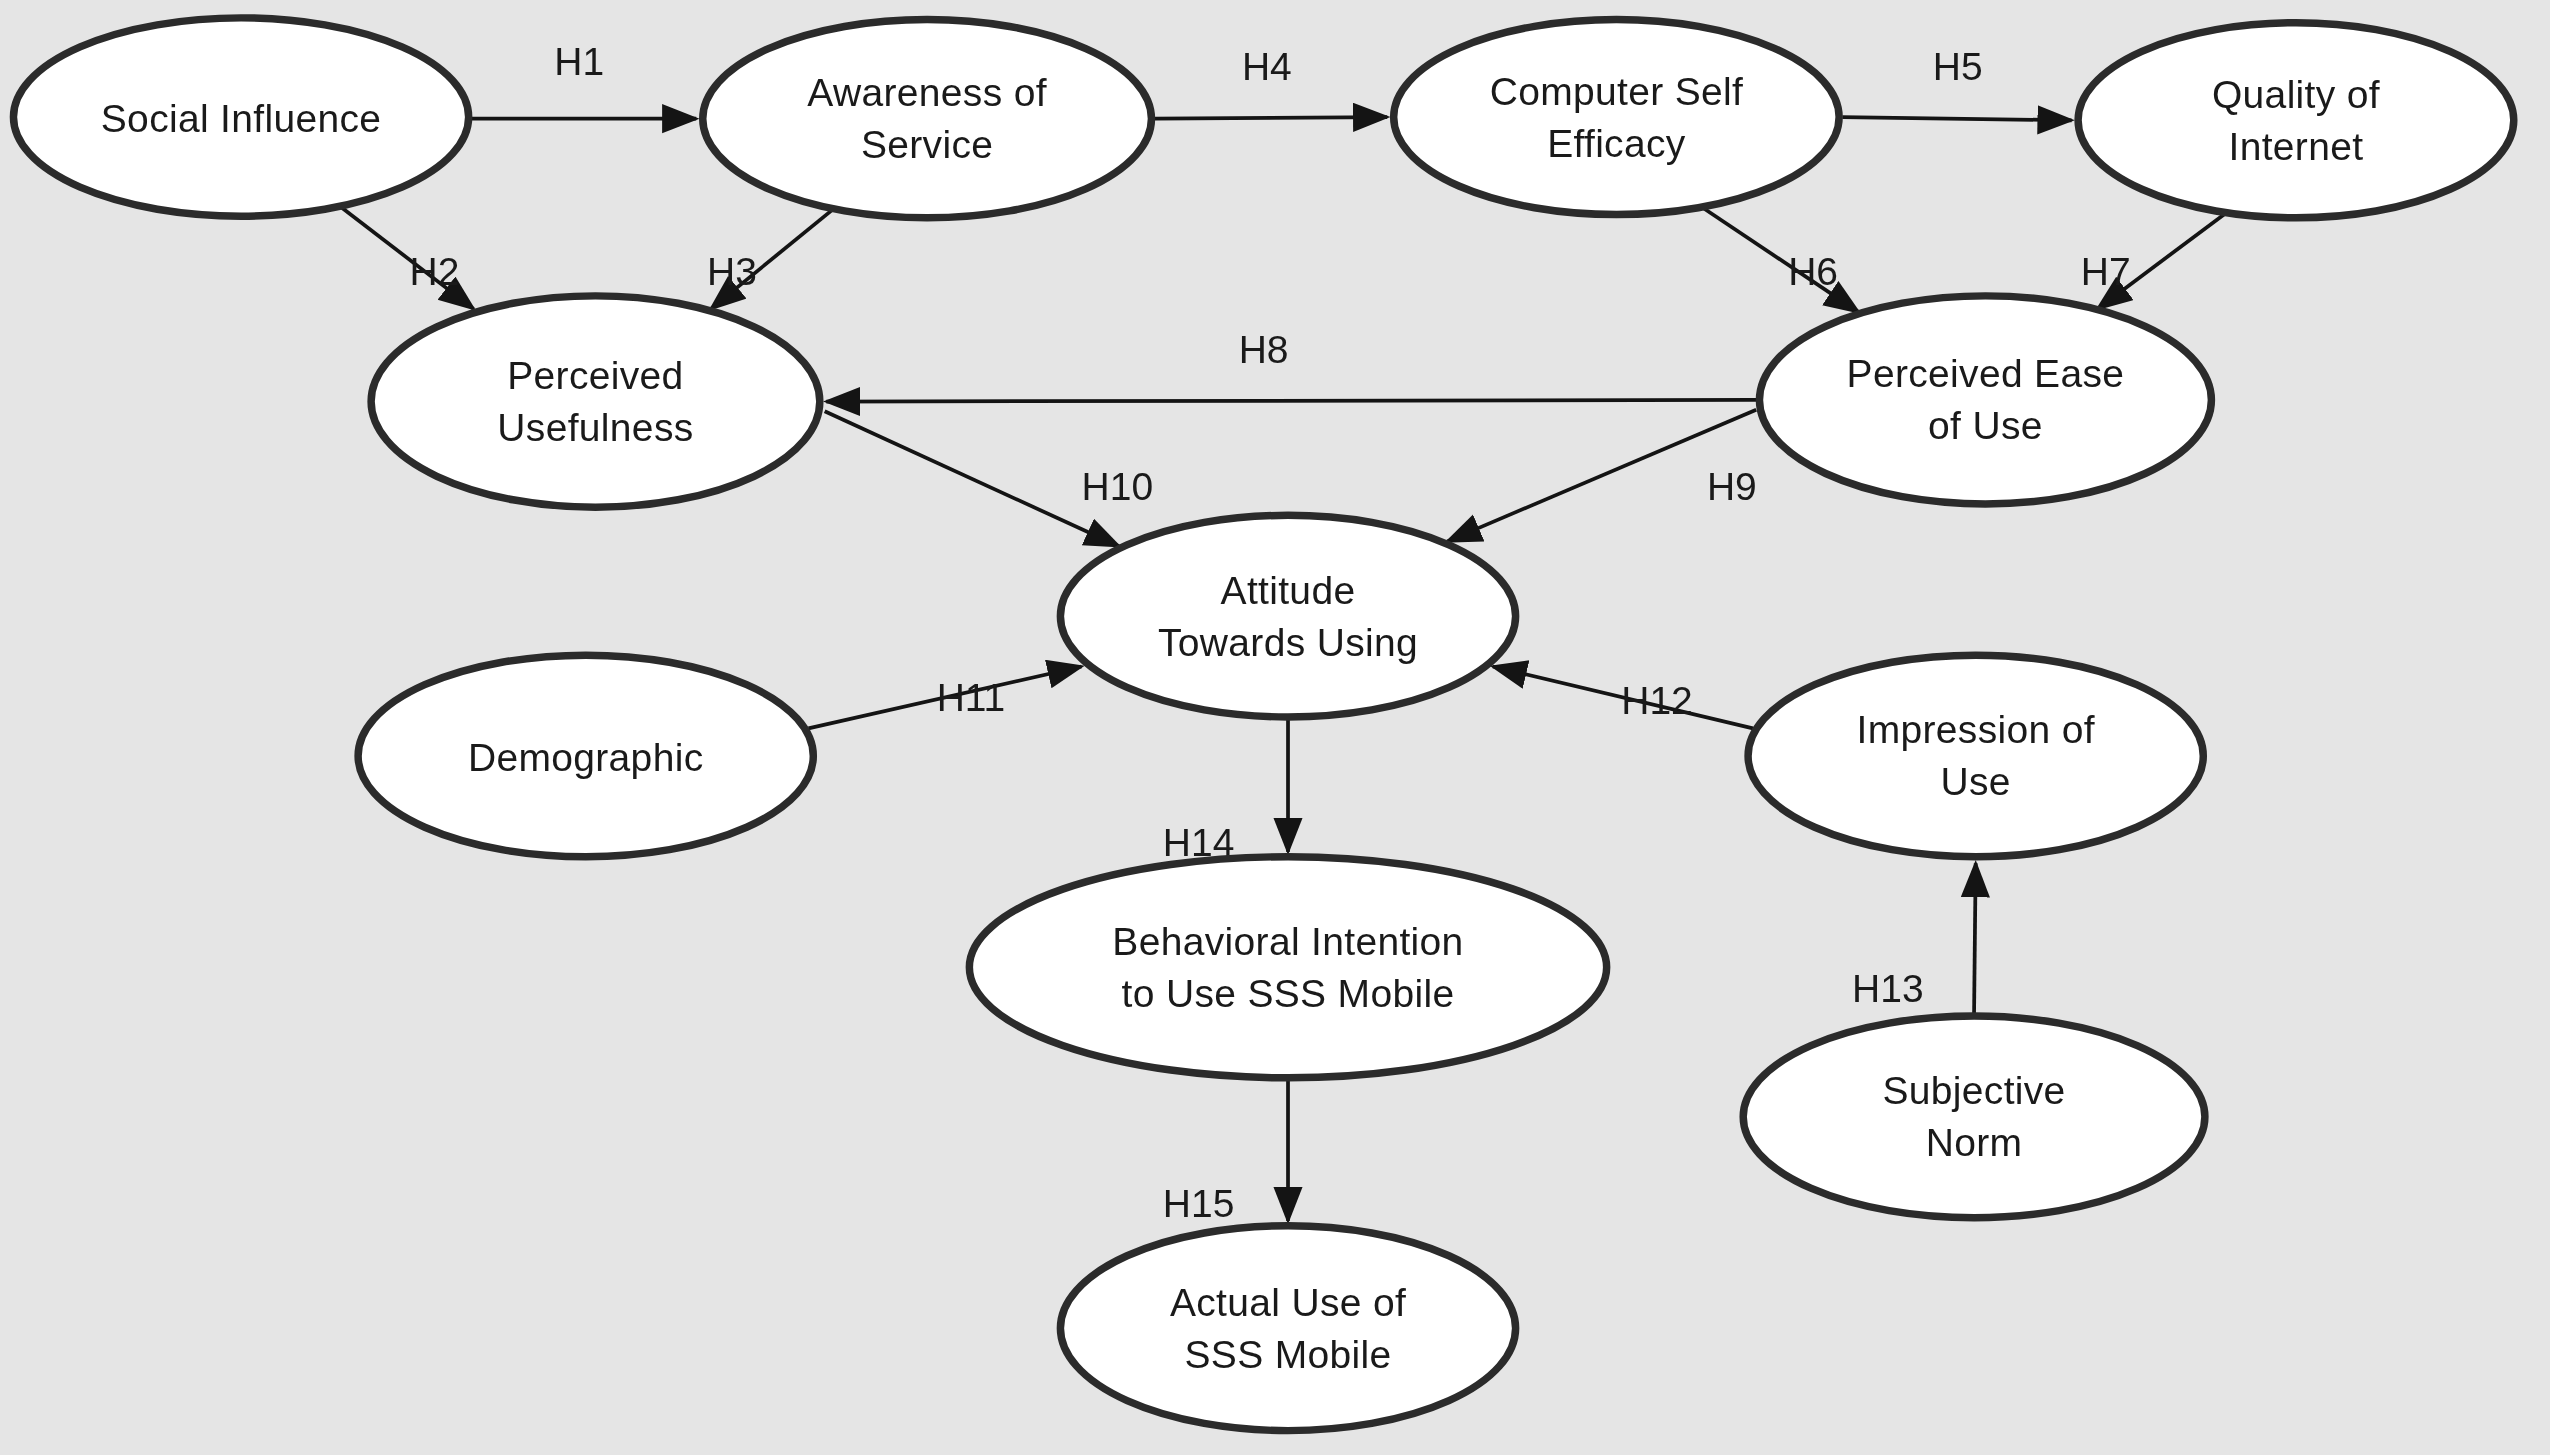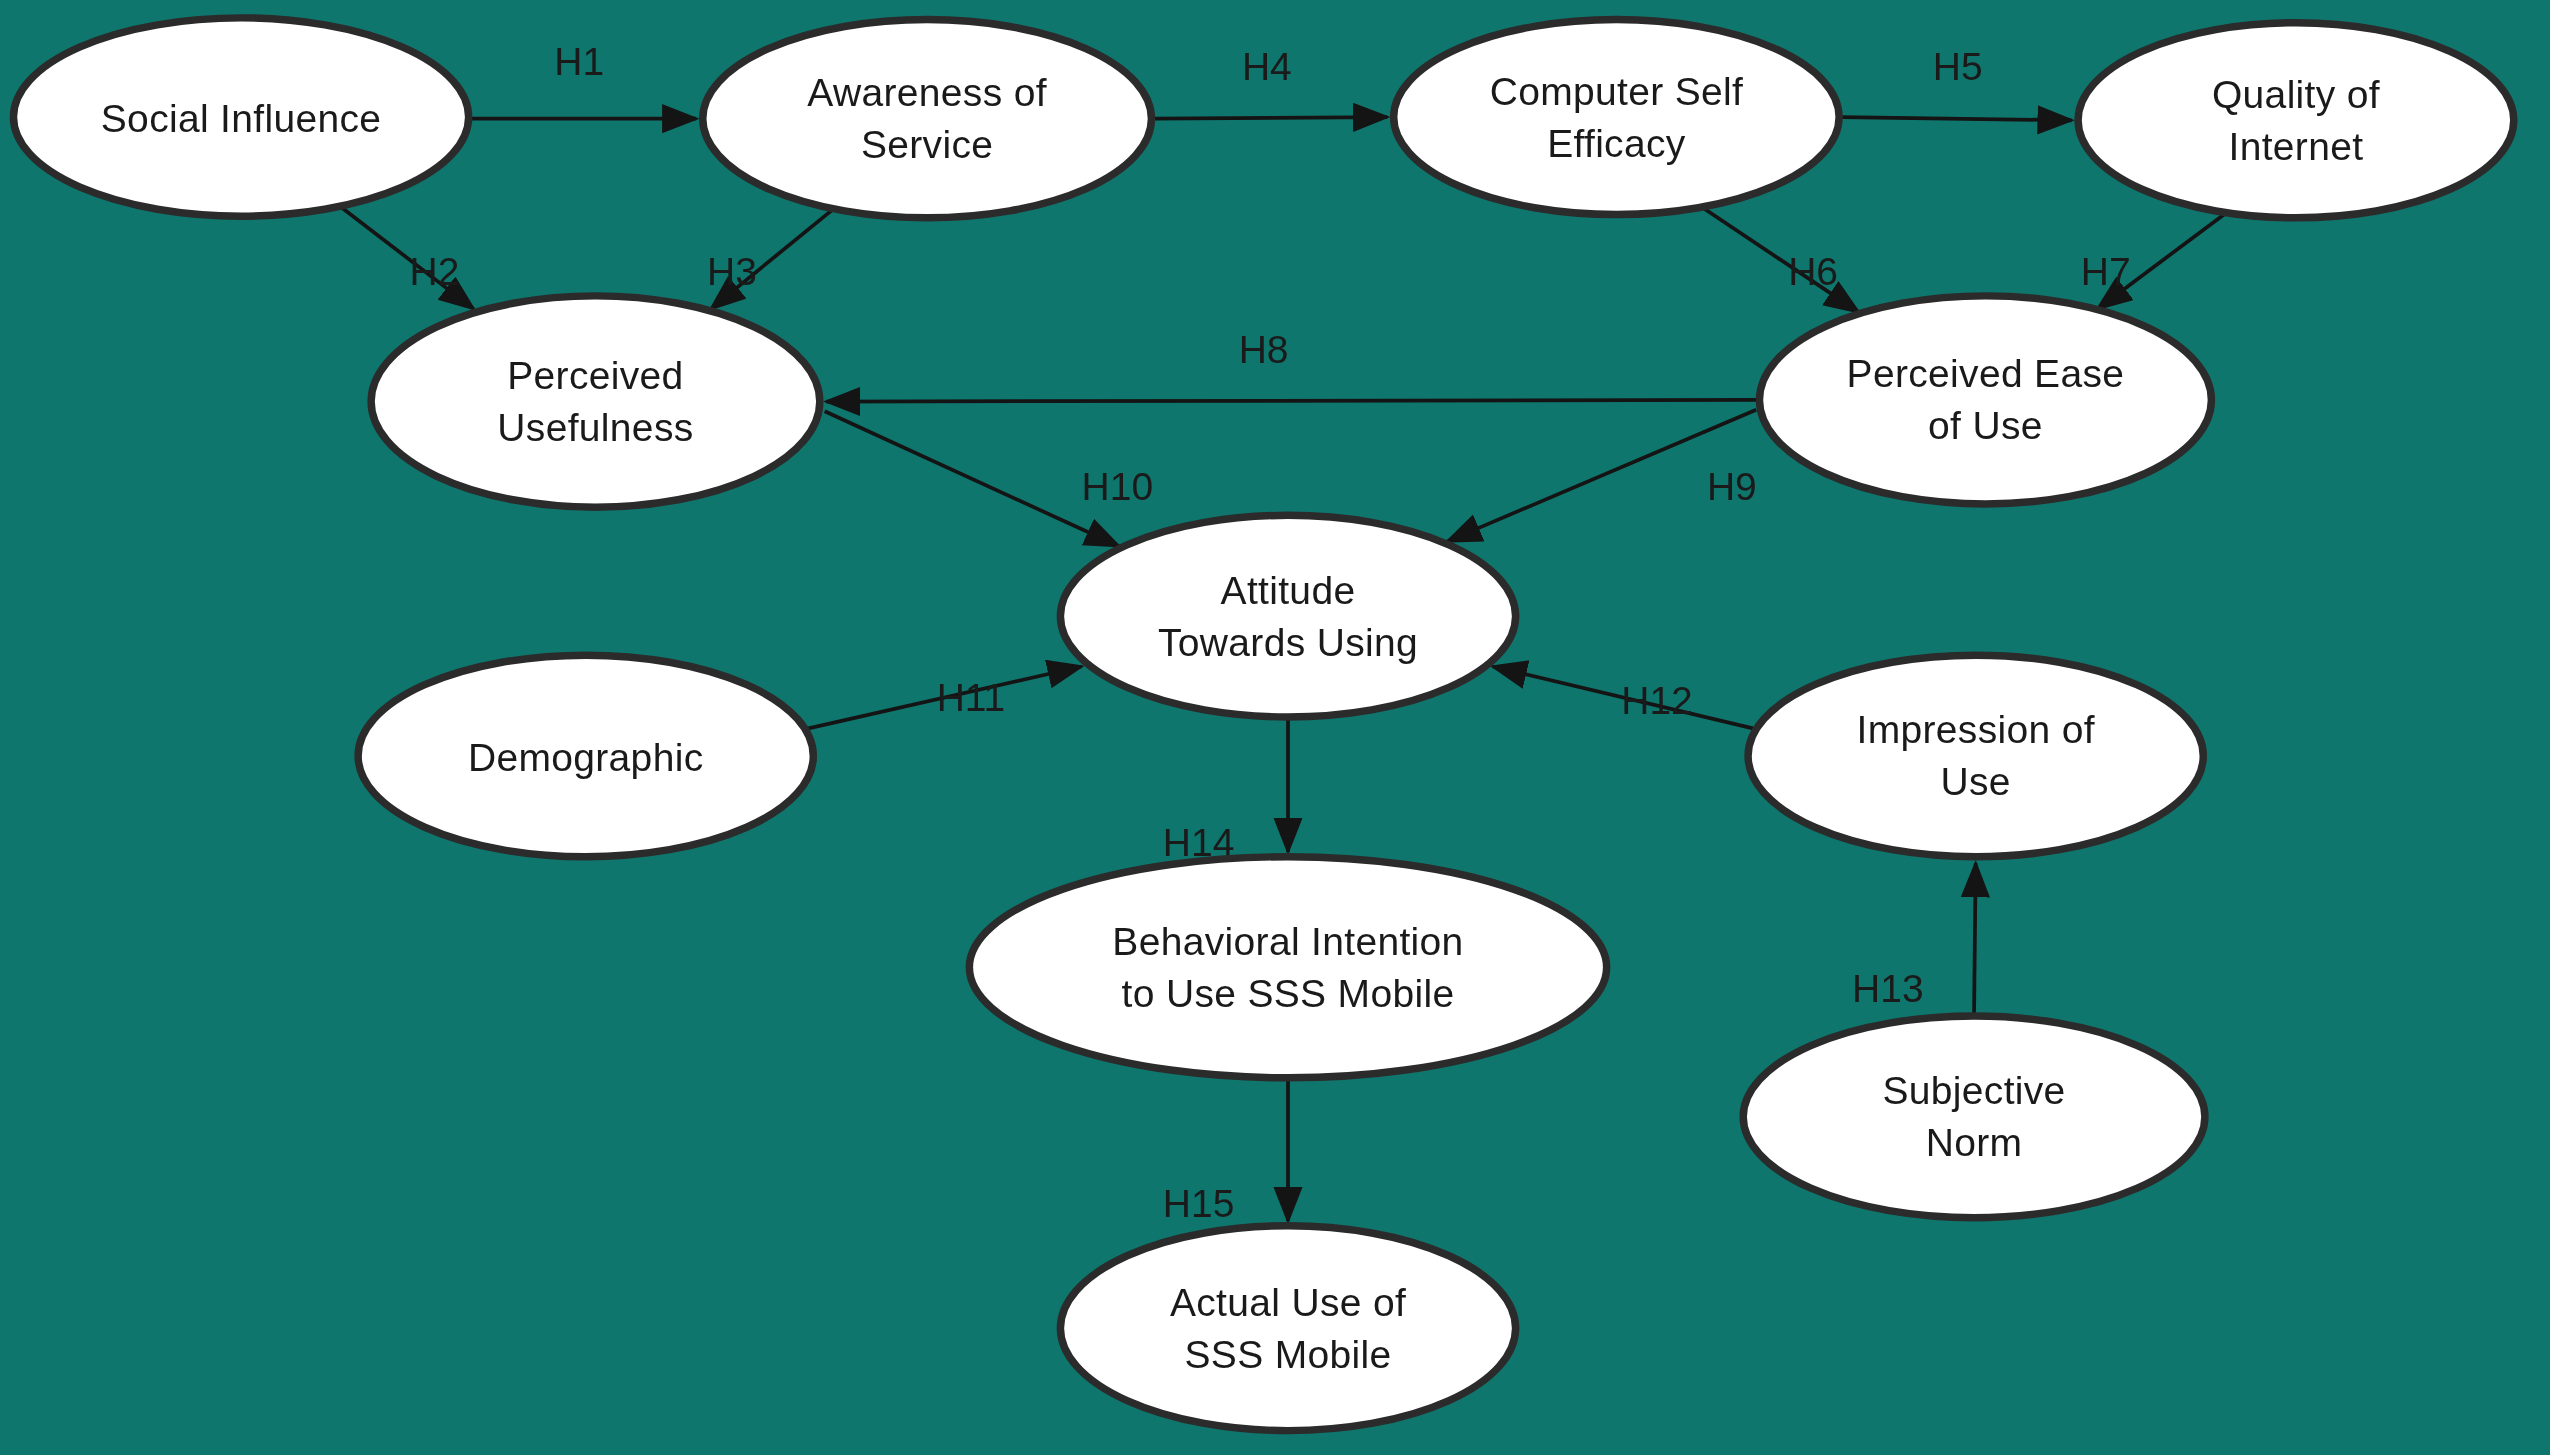--- a/index.html
+++ b/index.html
@@ -8,21 +8,21 @@
     background: #ffffff;
     width: 100%;
     height: 100%;
     overflow: hidden;
   }
   .canvas {
     width: 100vw;
     height: 100vh;
     display: flex;
     justify-content: center;
-    background: #0f766e;
+    background: #e5e5e5;
   }
   svg {
     width: 100%;
     height: 100%;
     font-family: "Liberation Sans", "DejaVu Sans", sans-serif;
   }
   .node-shape {
     fill: #ffffff;
     stroke: #2b2b2b;
     stroke-width: 4.6;

